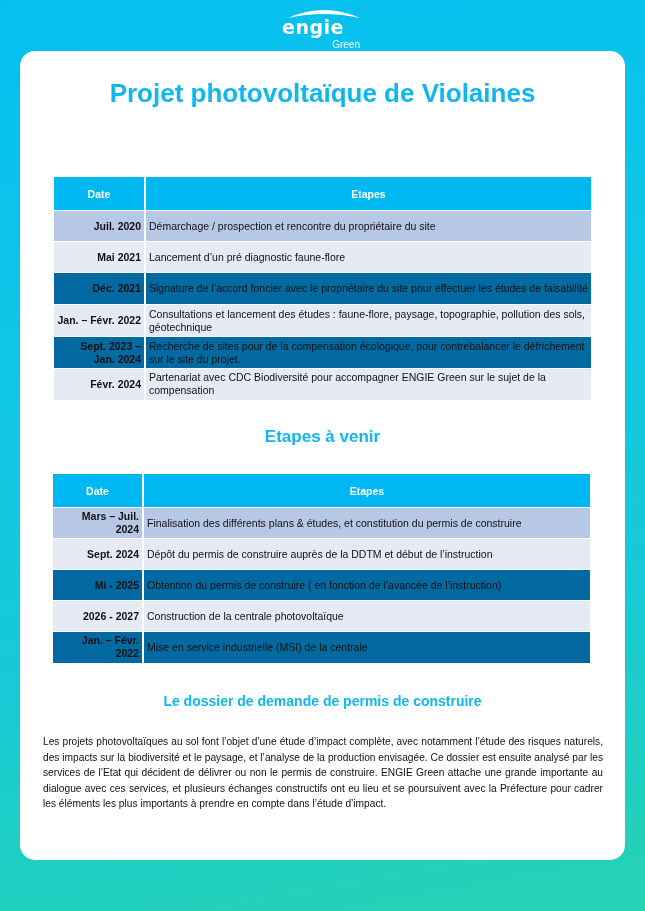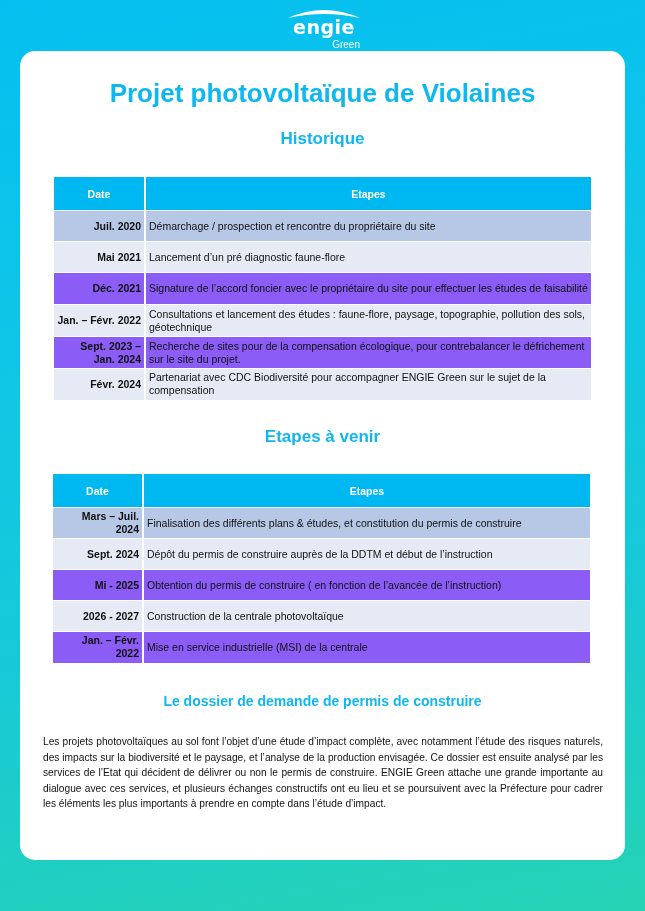--- a/index.html
+++ b/index.html
@@ -6,21 +6,21 @@
   body {
     width:645px; height:911px; overflow:hidden; position:relative;
     background: linear-gradient(170deg, #05bff0 0%, #0fc6e6 35%, #17c9d8 65%, #26d3b4 100%);
     font-family: "Liberation Sans", "DejaVu Sans", sans-serif;
   }
   .logo {
     position:absolute; left:282px; top:4px; width:84px; height:46px; text-align:center; color:#fff;
   }
   .logo svg { position:absolute; left:0; top:0; }
   .logo .brand {
-    position:absolute; left:0; top:12px; width:84px; text-align:center;
+    position:absolute; left:0; top:12px; width:84px; text-align:left;
     font-family:"DejaVu Sans", sans-serif; font-weight:bold; font-size:19px; letter-spacing:0.5px; color:#fff;
   }
   .logo .sub {
     position:absolute; right:6px; top:35px; font-size:10px; color:#fff;
   }
   .page {
     position:absolute; left:20px; top:51px; width:605px; height:809px; background:#ffffff;border-radius:15px;
   }
   .title {
     position:absolute; left:0; top:27px; width:605px; text-align:center;
@@ -38,41 +38,40 @@
     border-right:2px solid #fff; text-align:center;
   }
   th:last-child { border-right:none; }
   td {
     border-top:1px solid #fff; border-right:2px solid #fff; padding:1px 3px; line-height:13px;
   }
   td:last-child { border-right:none; }
   td.date { text-align:right; font-weight:bold; }
   tr.dark td { background:#b7c7e6; }
   tr.light td { background:#e6eaf4; }
-  tr.mid td { background:#8b5cf6;margin-left:32px; }
+  tr.mid td { background:#0369a1;margin-left:32px; }
   .para {
     position:absolute; left:23px; top:683px; width:560px; font-size:10.2px; line-height:15.5px;
     color:#111; text-align:justify;
   }
 </style>
 </head>
 <body>
 
 <div class="logo">
   <svg width="84" height="20" viewBox="0 0 84 20">
     <path d="M6 14 Q42 -2 78 14 Q42 6 6 14 Z" fill="#ffffff"></path>
   </svg>
   <div class="brand">engie</div>
   <div class="sub">Green</div>
 </div>
 
 <div class="page">
   <div class="title">Projet photovoltaïque de Violaines</div>
 
-  <div class="h2" style="top:78px;">Historique</div>
 
   <table style="left:34px; top:126px; width:537px;">
     <colgroup>
         <col style="width:91px">
         <col>
       </colgroup>
     <thead>
       <tr>
         <th>Date</th>
         <th>Etapes</th>

